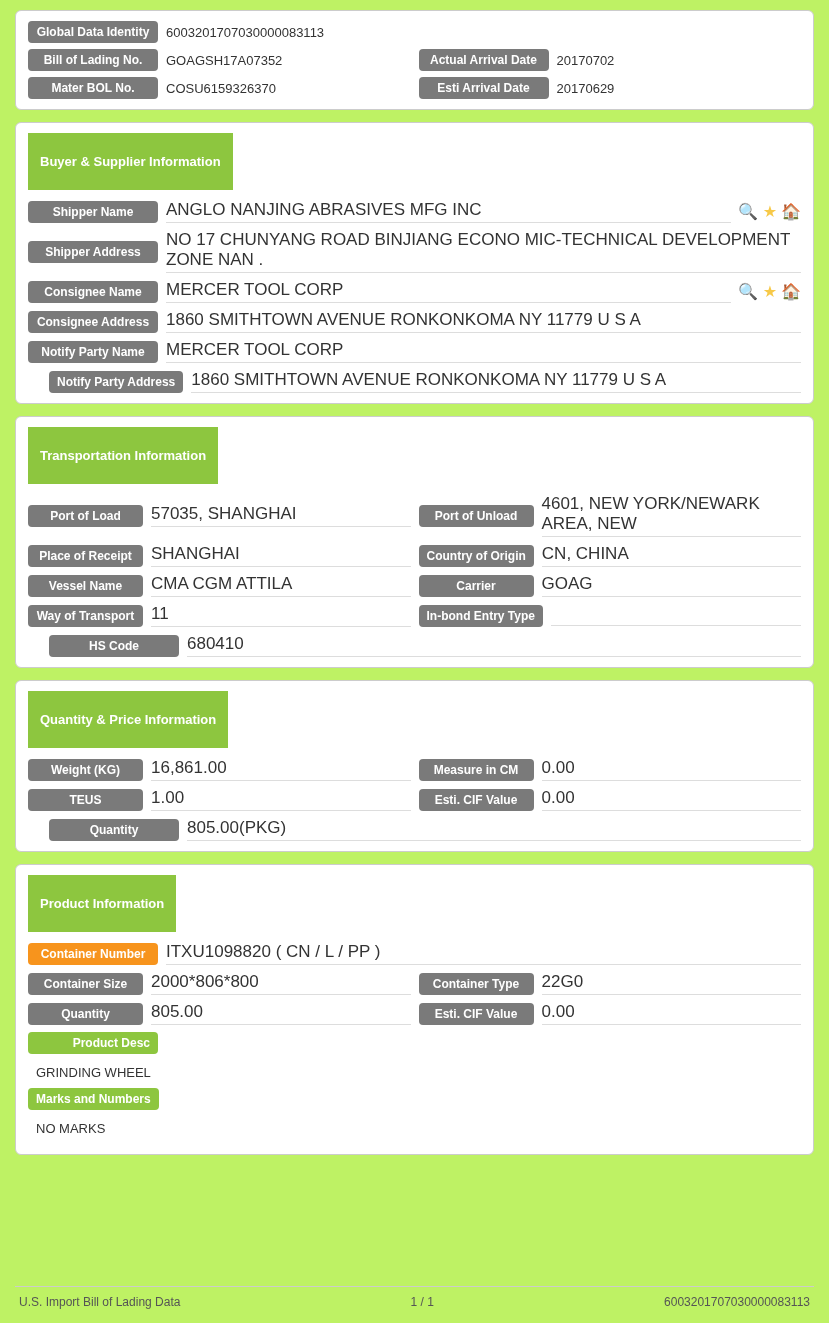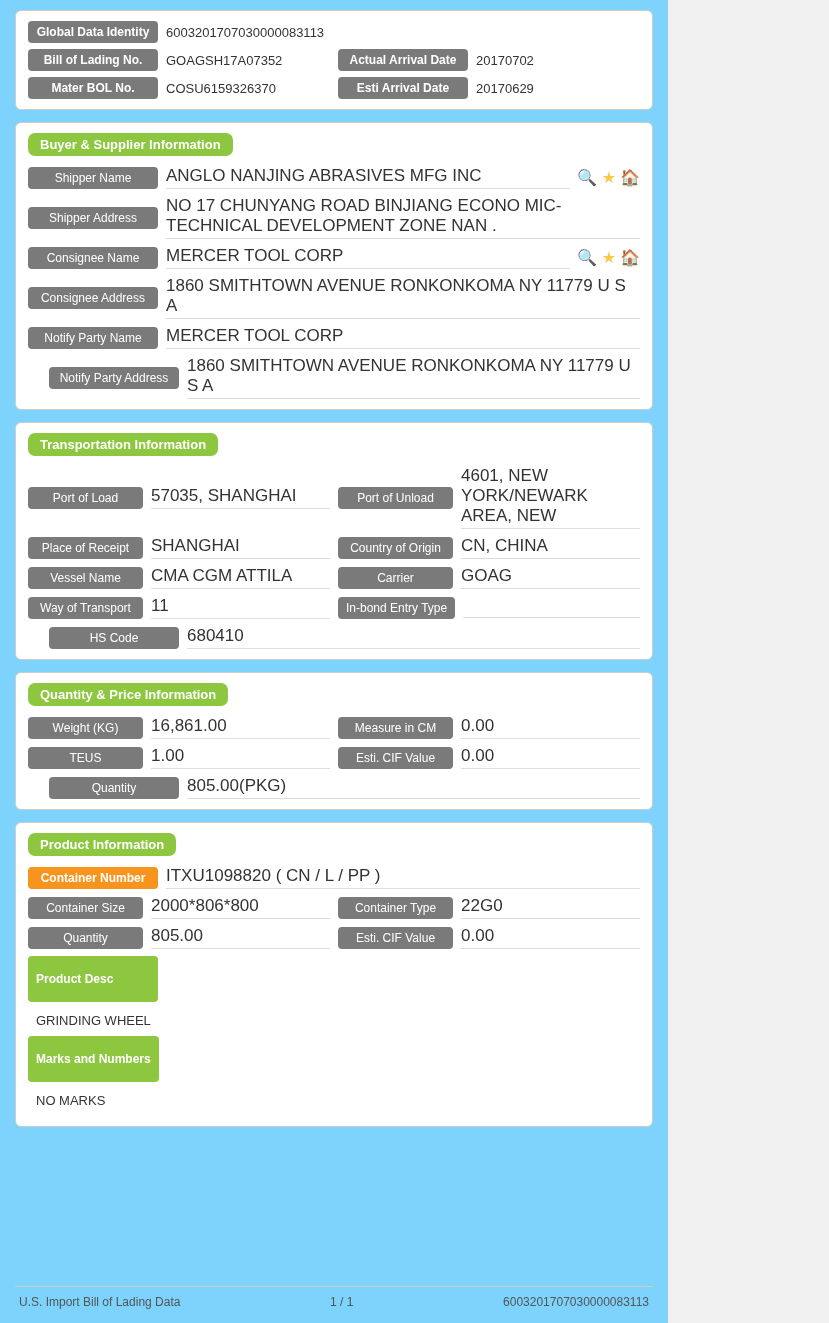--- a/index.html
+++ b/index.html
@@ -6,22 +6,22 @@
     body {
       font-family: Arial, sans-serif;
       font-size: 13px;
       background: #f0f0f0;
       color: #333;
       width: 829px;
       min-height: 1323px;
     }
 
     .page-wrapper {
-      background: #7dd3fc;
-      width: 668px;
+      background: #bef264;
+      width: 829px;
       min-height: 1323px;
       padding: 10px 15px 10px 15px;
       display: flex;
       flex-direction: column;
       gap: 12px;
     }
 
     
     .identity-section {
       border: 1px solid #ccc;
@@ -64,41 +64,41 @@
       background: #fff;
       position: relative;
     }
 
     .section-title {
       display: inline-block;
       background: #8dc63f;
       color: #fff;
       font-weight: bold;
       font-size: 13px;
-      padding: 4px 12px;
-      border-radius: 7px;
+      padding: 21px 12px;
+      border-radius: 0;
       margin-bottom: 10px;
     }
 
     
     .field-row {
       display: flex;
       align-items: center;
       margin-bottom: 7px;
       gap: 8px;
     }
     .field-row:last-child { margin-bottom: 0; padding-left: 21px; }
 
     .field-label {
       background: #7a7a7a;
       color: #fff;
       border-radius: 4px;
       padding: 4px 8px;
       font-size: 12px;
-      font-weight: normal;
+      font-weight: bold;
       min-width: 130px;
       text-align: center;
       white-space: nowrap;
     }
 
     .field-label-orange {
       background: #f7941d;
       color: #fff;
       border-radius: 4px;
       padding: 4px 8px;
@@ -106,25 +106,25 @@
       font-weight: bold;
       min-width: 130px;
       text-align: center;
       white-space: nowrap;
     }
 
     .field-label-green {
       background: #8dc63f;
       color: #fff;
       border-radius: 4px;
-      padding: 16px 8px;
+      padding: 4px 8px;
       font-size: 12px;
       font-weight: bold;
       min-width: 130px;
-      text-align: left;
+      text-align: right;
       white-space: nowrap;
     }
 
     .field-value {
       font-size: 17px;
       color: #333;
       flex: 1;
       border-bottom: 1px solid #ddd;
       padding-bottom: 2px;
       min-height: 20px;

